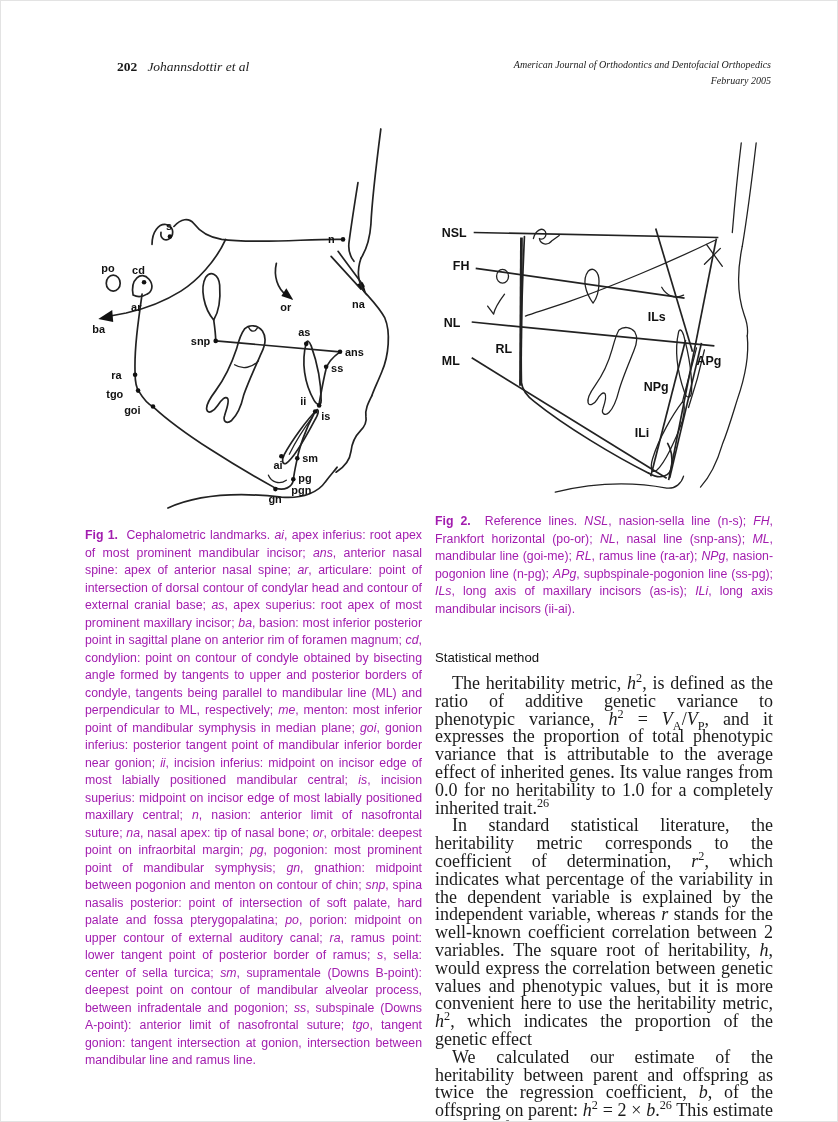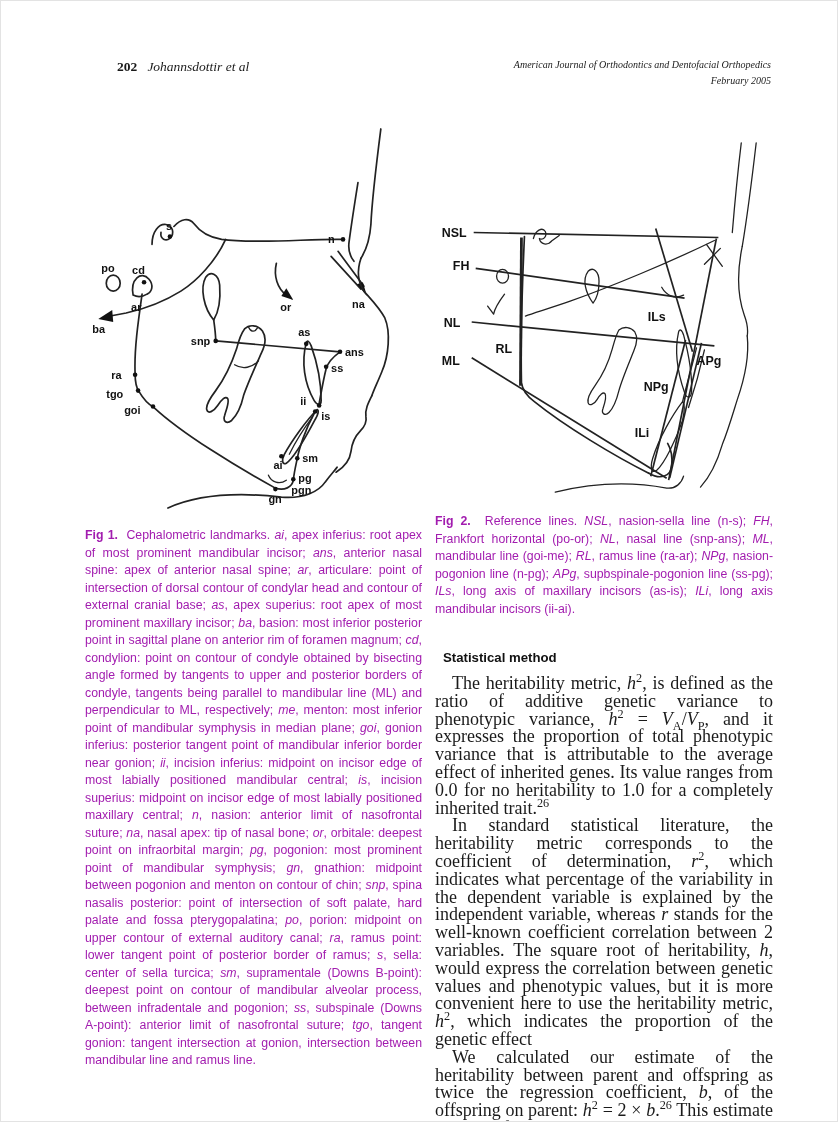--- a/index.html
+++ b/index.html
@@ -27,22 +27,22 @@
   .dot{fill:#111;stroke:none;}
   .ah{fill:#111;stroke:none;}
   
   .caption{position:absolute;width:337px;font-family:"Liberation Sans",sans-serif;
     font-size:12.3px;line-height:17.5px;text-align:justify;color:#a21caf;}
   .caption-1{left:84px;top:514px;}
   .caption-2{left:434px;top:500px;width:338px;}
   .caption b{font-weight:bold;}
   
   .body-col{position:absolute;left:434px;top:649px;width:338px;}
-  .sec-head{font-family:"Liberation Sans",sans-serif;font-weight:bold;
-    font-size:13.2px;margin:0 0 10px 8px;color:#111;}
+  .sec-head{font-family:"Liberation Sans",sans-serif;font-weight:normal;
+    font-size:13.2px;margin:0 0 10px 0;color:#111;}
   .body-col p{margin:0;font-size:18px;line-height:17.8px;text-align:justify;
     text-indent:17px;}
   sup{font-size:0.68em;vertical-align:super;line-height:0;}
   sub{font-size:0.68em;vertical-align:sub;line-height:0;}
 </style>
 </head>
 <body>
 
 <div class="page">
 

